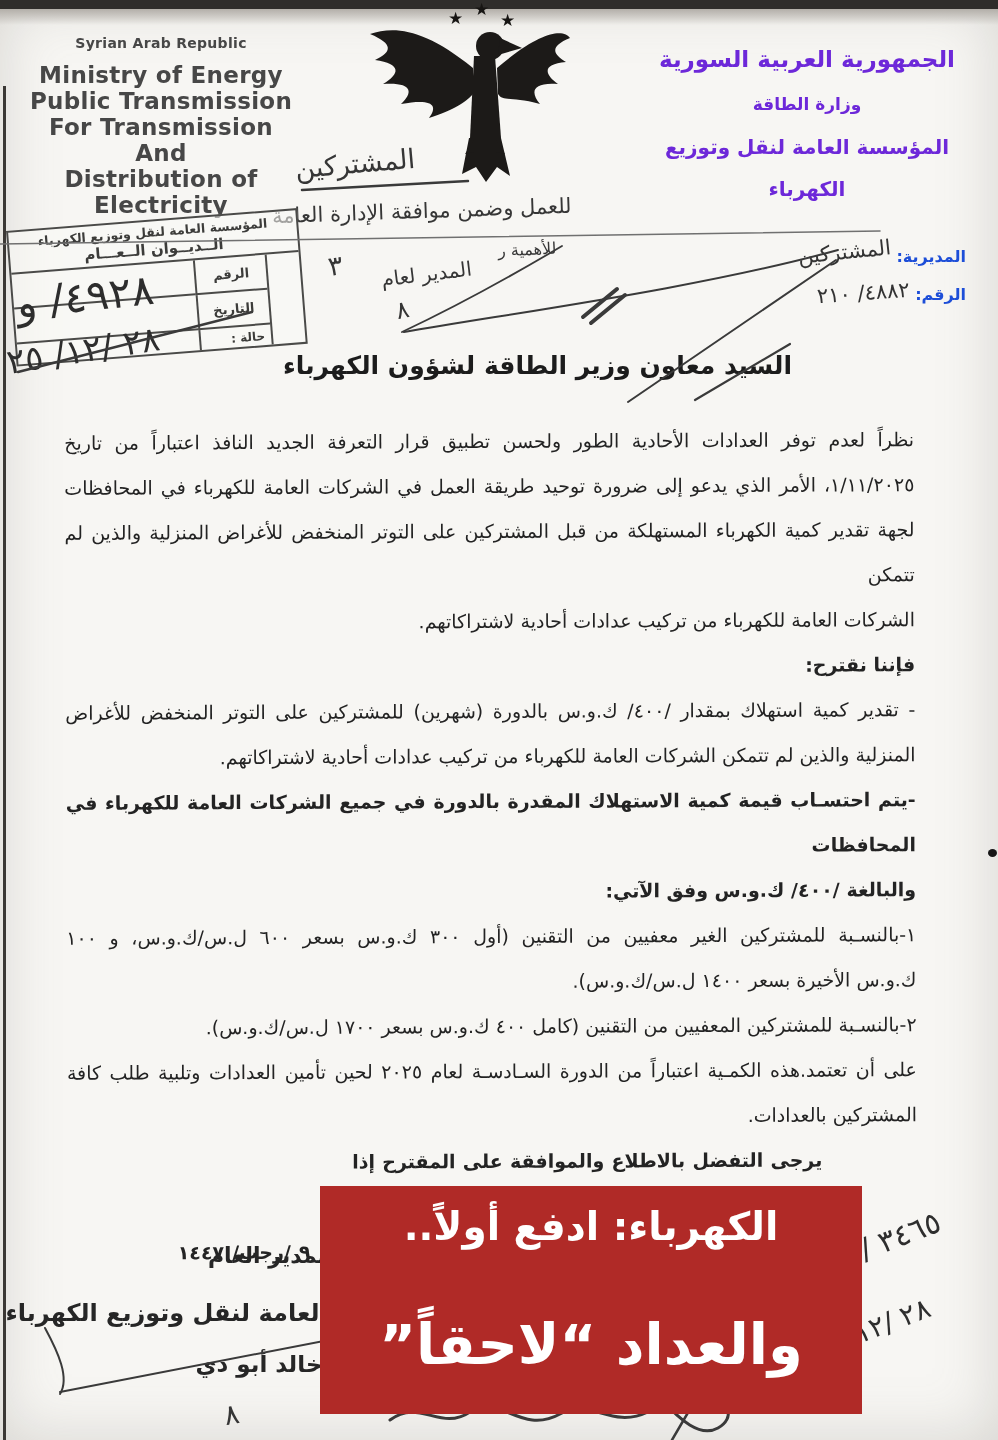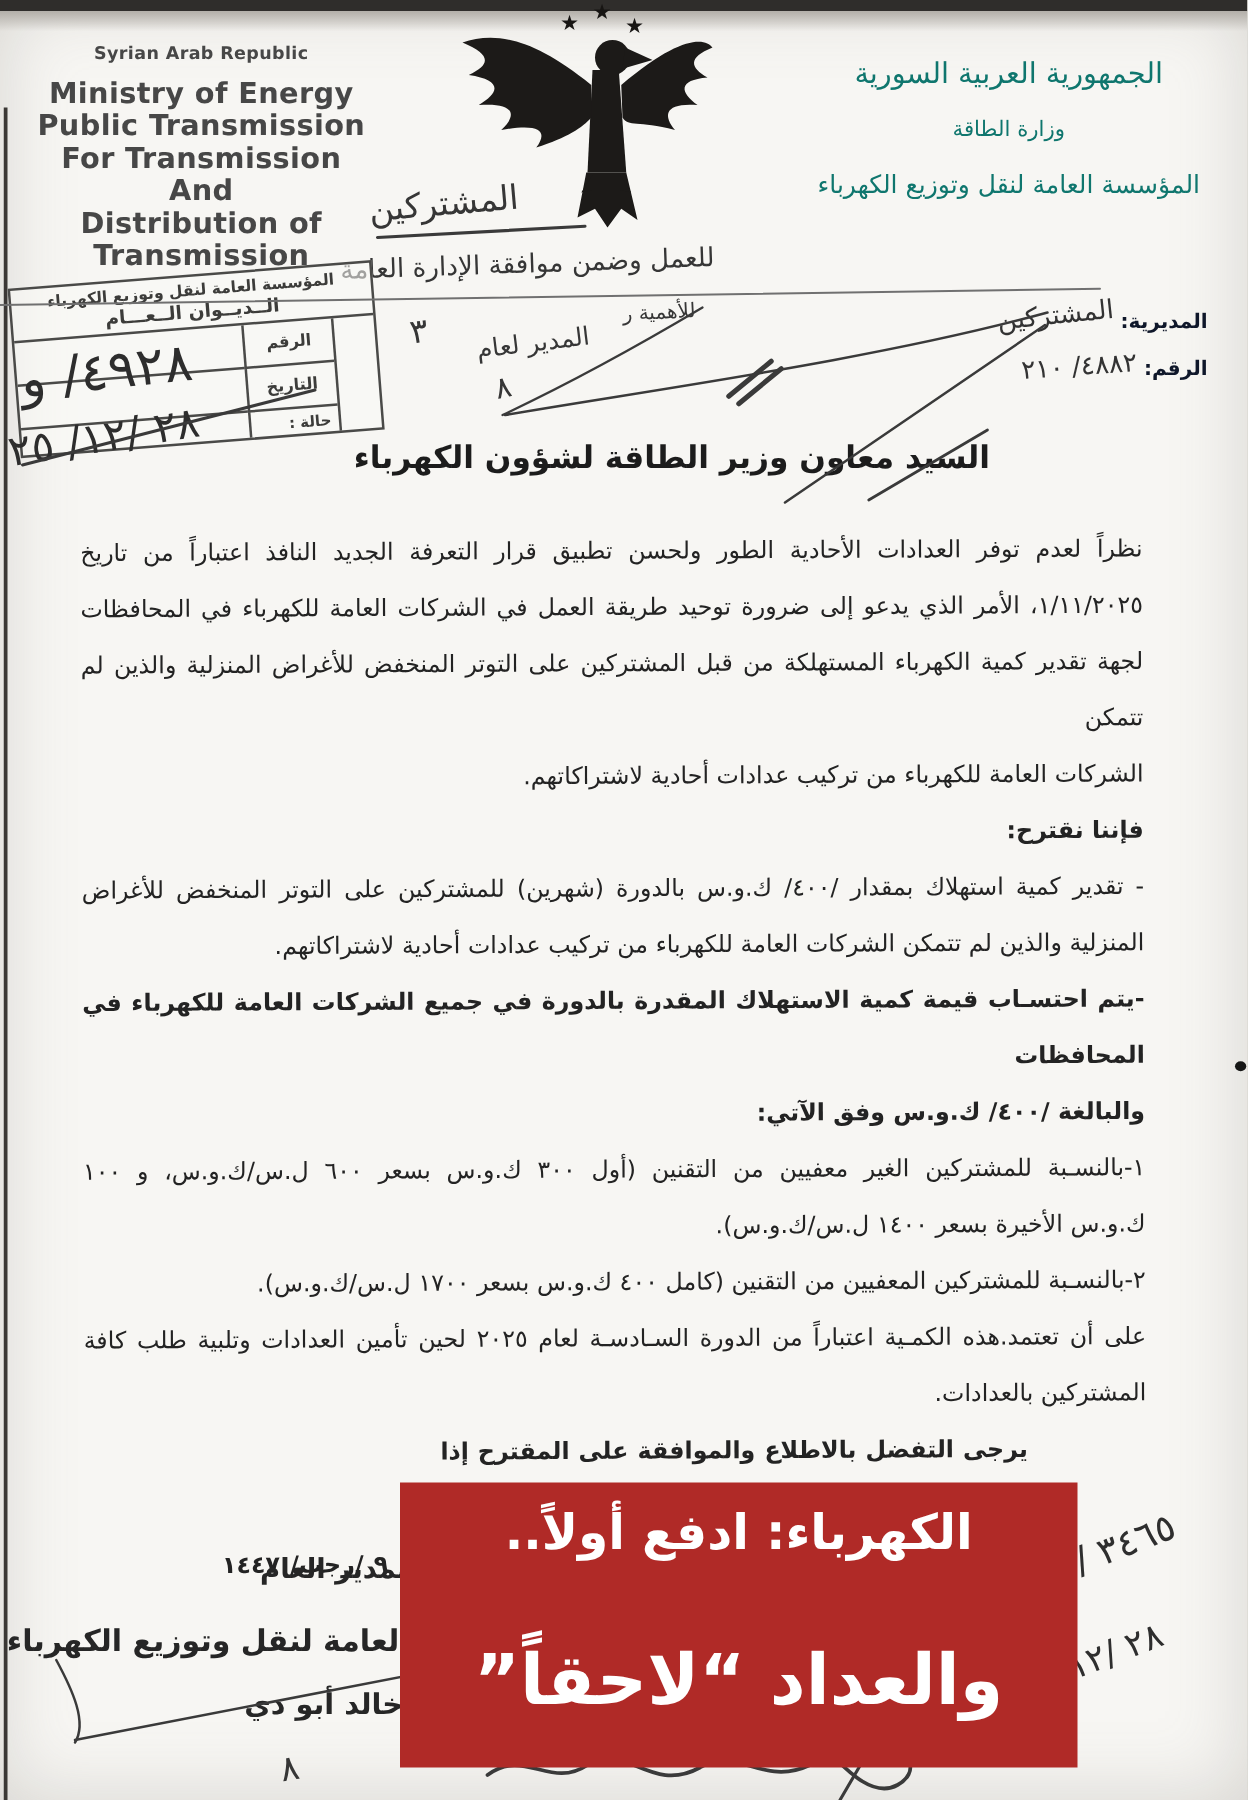--- a/index.html
+++ b/index.html
@@ -11,21 +11,21 @@
   .scan-top-fade{position:absolute;top:9px;left:0;width:100%;height:16px;
                  background:linear-gradient(#b3afa9,rgba(247,246,243,0));}
   .scan-left{position:absolute;top:86px;left:3px;width:3px;height:1354px;background:#3b3835;}
   .ink-dot{position:absolute;left:988px;top:849px;width:9px;height:8px;background:#161616;border-radius:50%;}
   
   .en-block{position:absolute;top:30px;left:28px;width:266px;text-align:center;
             color:#474747;font-weight:bold;}
   .en-block .l0{font-size:14px;margin-bottom:6px;}
   .en-block div{font-size:23px;line-height:26px;letter-spacing:.3px;}
   .ar-block{position:absolute;top:36px;right:26px;width:330px;text-align:center;
-            direction:rtl;font-weight:normal;color:#0f766e;}
+            direction:rtl;font-weight:bold;color:#6d28d9;}
   .ar-block .a0{font-size:23px;line-height:46px;}
   .ar-block .a1{font-size:17px;line-height:44px;}
   .ar-block .a2{font-size:20px;line-height:42px;}
   .emblem{position:absolute;left:362px;top:2px;width:214px;height:198px;}
   
   .hw{position:absolute;direction:rtl;white-space:nowrap;color:#363636;font-weight:400;}
   .hw-subscribers{left:295px;top:148px;font-size:27px;transform:rotate(-5deg);}
   .hw-note{left:272px;top:199px;font-size:21px;transform:rotate(-2deg);}
   .hw-small{left:498px;top:240px;font-size:16px;transform:rotate(-3deg);}
   .hw-director{left:381px;top:262px;font-size:20px;transform:rotate(-7deg);}
@@ -45,21 +45,21 @@
                font-size:13px;font-weight:bold;text-align:center;padding:9px 2px;}
   .stamp-value{border-bottom:2px solid #4a4a48;}
   .stamp-status{grid-column:2 / span 1;font-size:12px;font-weight:bold;border-left:2px solid #4a4a48;
                 padding:4px 6px 2px;}
   .stamp-status-spacer{}
   .hw-stamp-number{left:16px;top:272px;font-size:42px;transform:rotate(-6deg);color:#2d2d2d;}
   .hw-stamp-date{left:6px;top:330px;font-size:34px;transform:rotate(-9deg);color:#2d2d2d;}
   
   .ref{position:absolute;top:243px;right:32px;width:270px;direction:rtl;text-align:right;}
   .ref-row{height:38px;}
-  .ref-label{font-size:16px;font-weight:bold;color:#0f172a;}
+  .ref-label{font-size:16px;font-weight:bold;color:#1d4ed8;}
   .ref-value{display:inline-block;font-size:21px;color:#333;transform:rotate(-6deg) translateY(-3px);}
   .ref-value2{display:inline-block;font-size:21px;color:#333;transform:rotate(-4deg);}
   
   .addressee{position:absolute;top:351px;left:283px;font-size:25px;font-weight:bold;
              direction:rtl;white-space:nowrap;color:#1c1c1c;}
   
   .body{position:absolute;top:419px;left:66px;width:850px;direction:rtl;font-size:19px;
         color:#232323;transform:rotate(-.25deg);}
   .bl{line-height:45px;text-align:justify;text-align-last:justify;}
   .bl.end{text-align-last:right;}
@@ -92,21 +92,21 @@
   <div class="scan-top-fade"></div>
   <div class="scan-left"></div>
   <div class="ink-dot"></div>
 
   <div class="en-block">
     <div class="l0">Syrian Arab Republic</div>
     <div>Ministry of Energy</div>
     <div>Public Transmission</div>
     <div>For Transmission</div>
     <div>And</div>
-    <div>Distribution of Transmission</div>
+    <div>Distribution of Electricity</div>
   </div>
 
   <div class="emblem">
     <svg viewBox="0 0 214 198" width="214" height="198">
       <text x="86" y="22" font-size="17" fill="#171513">★</text>
       <text x="112" y="13" font-size="17" fill="#171513">★</text>
       <text x="138" y="24" font-size="17" fill="#171513">★</text>
       <g fill="#1c1a18">
         <circle cx="128" cy="44" r="14"></circle>
         <path d="M138,36 L160,46 L136,53 Z"></path>

